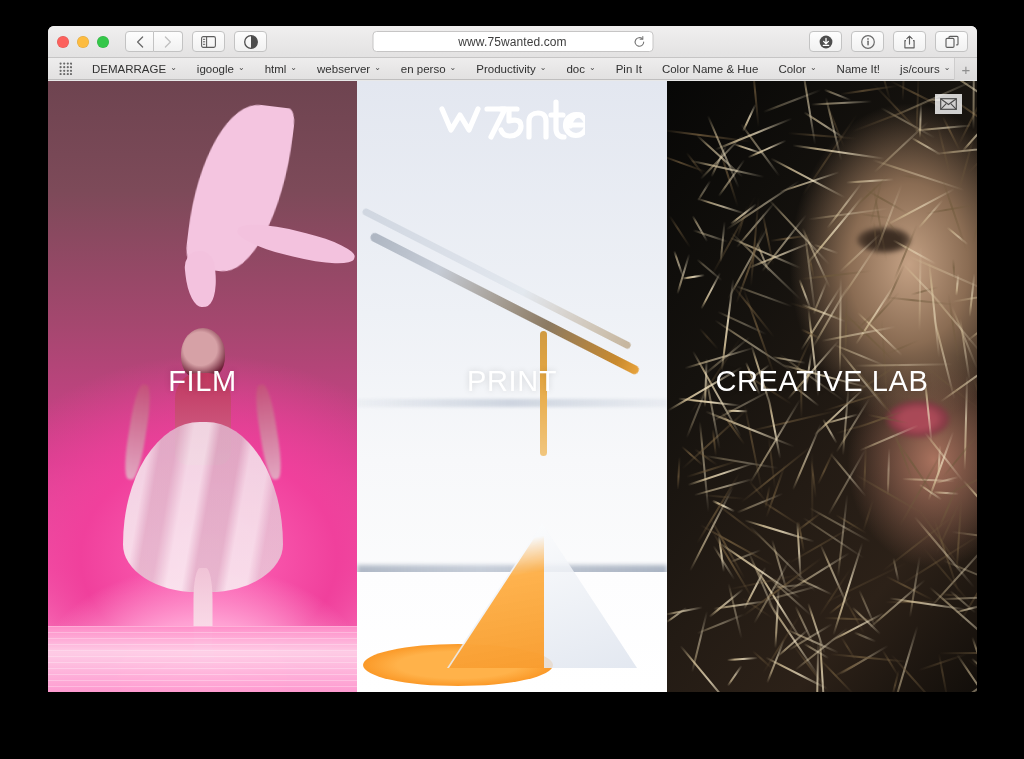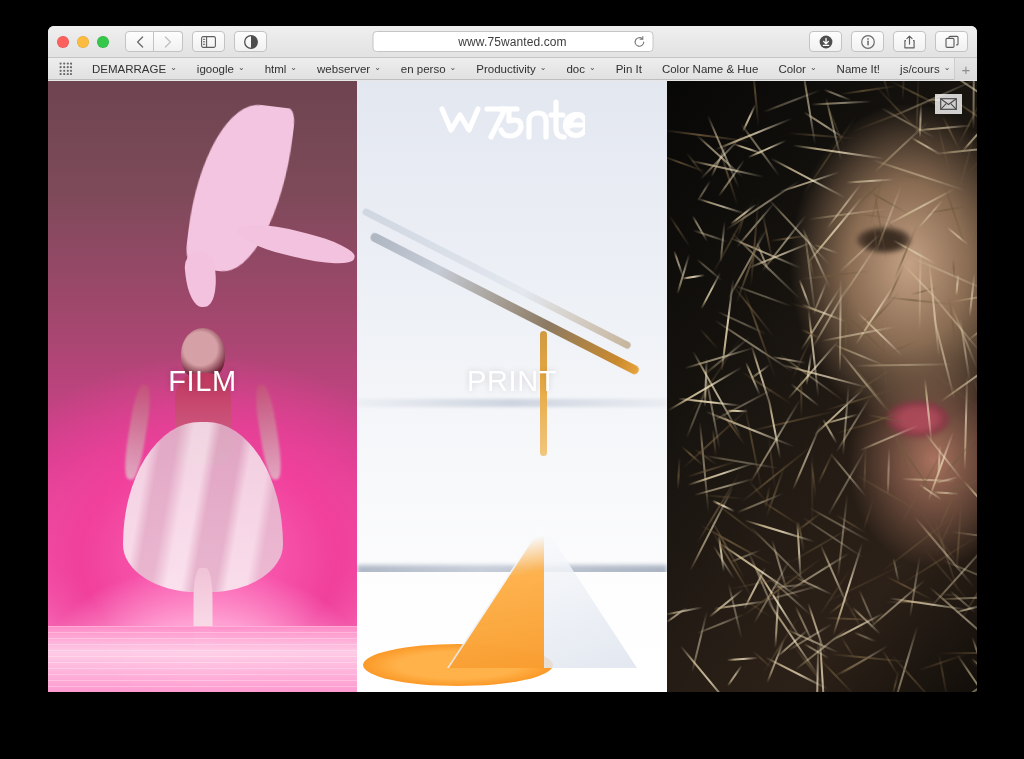--- a/index.html
+++ b/index.html
@@ -916,16 +916,17 @@
         </div>
 
       <div id="mail-button">
         <svg width="17" height="12" viewBox="0 0 17 12">
           <rect x=".7" y=".7" width="15.6" height="10.6" fill="none" stroke="#4b4b4b" stroke-width="1.2"></rect>
           <path d="M.7 .7 L8.5 6.6 L16.3 .7" fill="none" stroke="#4b4b4b" stroke-width="1.2"></path>
           <path d="M.7 11.3 L6.2 5.6 M16.3 11.3 L10.8 5.6" fill="none" stroke="#4b4b4b" stroke-width="1.1"></path>
         </svg>
       </div>
 
+      <div class="panel-label">CREATIVE LAB</div>
     </div>
 
   </div>
 </div>
 
 </body></html>

